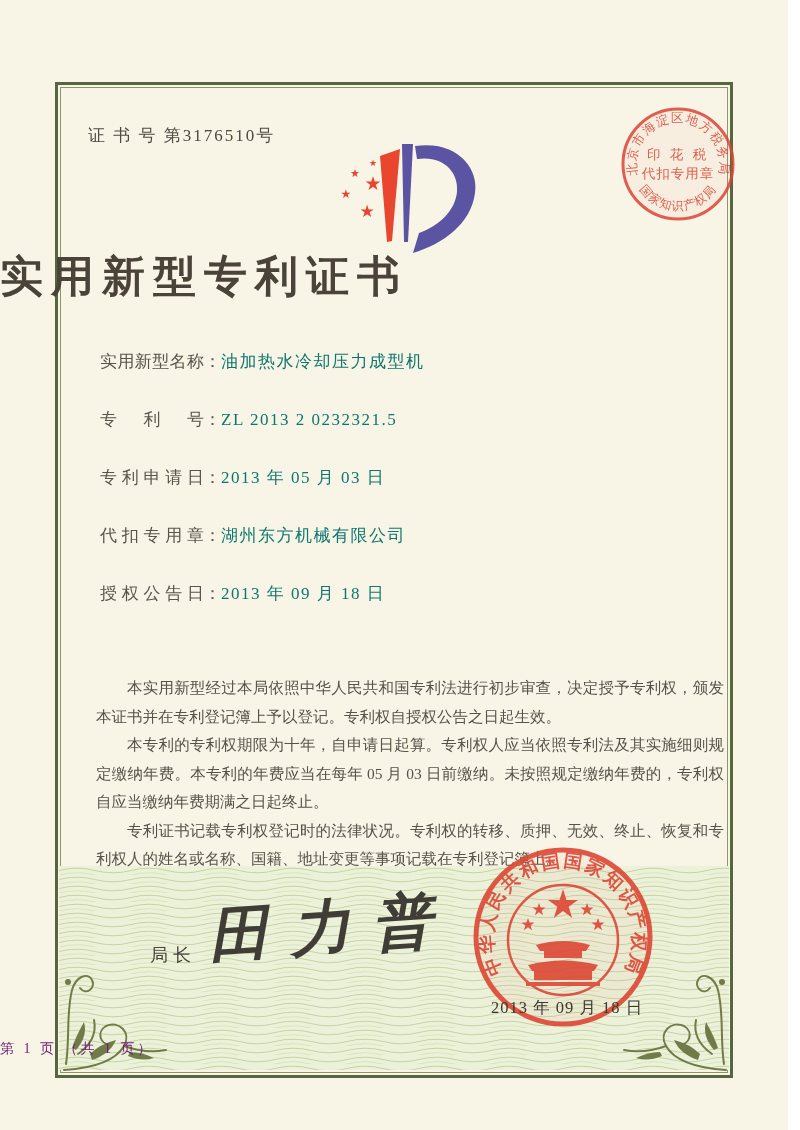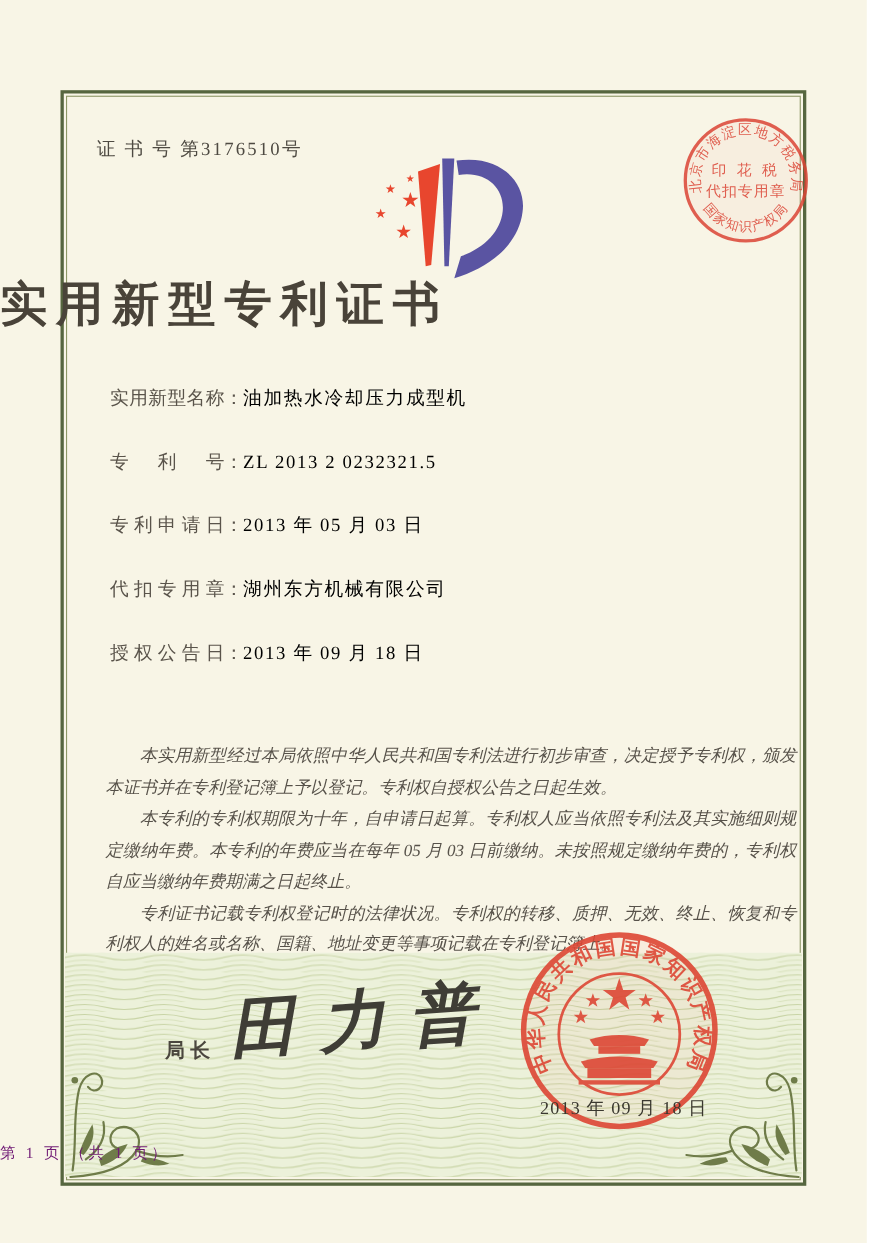--- a/index.html
+++ b/index.html
@@ -42,35 +42,34 @@
   .fields{
     position:absolute;left:100px;top:350px;width:620px;
   }
   .f-row{height:24px;margin-bottom:34px;font-size:17px;white-space:nowrap;}
   .f-label{
     display:inline-block;width:104px;
     text-align:justify;text-align-last:justify;
     color:#5a544b;vertical-align:bottom;
   }
   .f-sep{color:#5a544b;}
-  .f-value{letter-spacing:1.5px;color:#000000;margin-top:16px;}
+  .f-value{letter-spacing:1.5px;color:#0f766e;margin-top:16px;}
   
   .paragraphs{
     position:absolute;left:96px;top:674px;width:628px;
     font-size:15.5px;line-height:28.5px;text-align:justify;
     color:#57524a;
-    font-style:italic;
   }
   .paragraphs p{margin:0;text-indent:2em;}
   
   .band{position:absolute;left:59px;top:866px;}
   
   .director-label{
     position:absolute;left:150px;top:943px;
-    font-size:18px;letter-spacing:5px;color:#4a463e;z-index:4;font-weight:bold;
+    font-size:18px;letter-spacing:5px;color:#4a463e;z-index:4;
   }
   .signature{
     position:absolute;left:208px;top:898px;
     font-size:60px;letter-spacing:22px;line-height:1;
     color:#3f3d36;font-style:italic;font-weight:600;
     transform:rotate(-4deg);z-index:4;white-space:nowrap;
   }
   
   .seal{position:absolute;left:468px;top:842px;z-index:3;}
   .seal-date{

